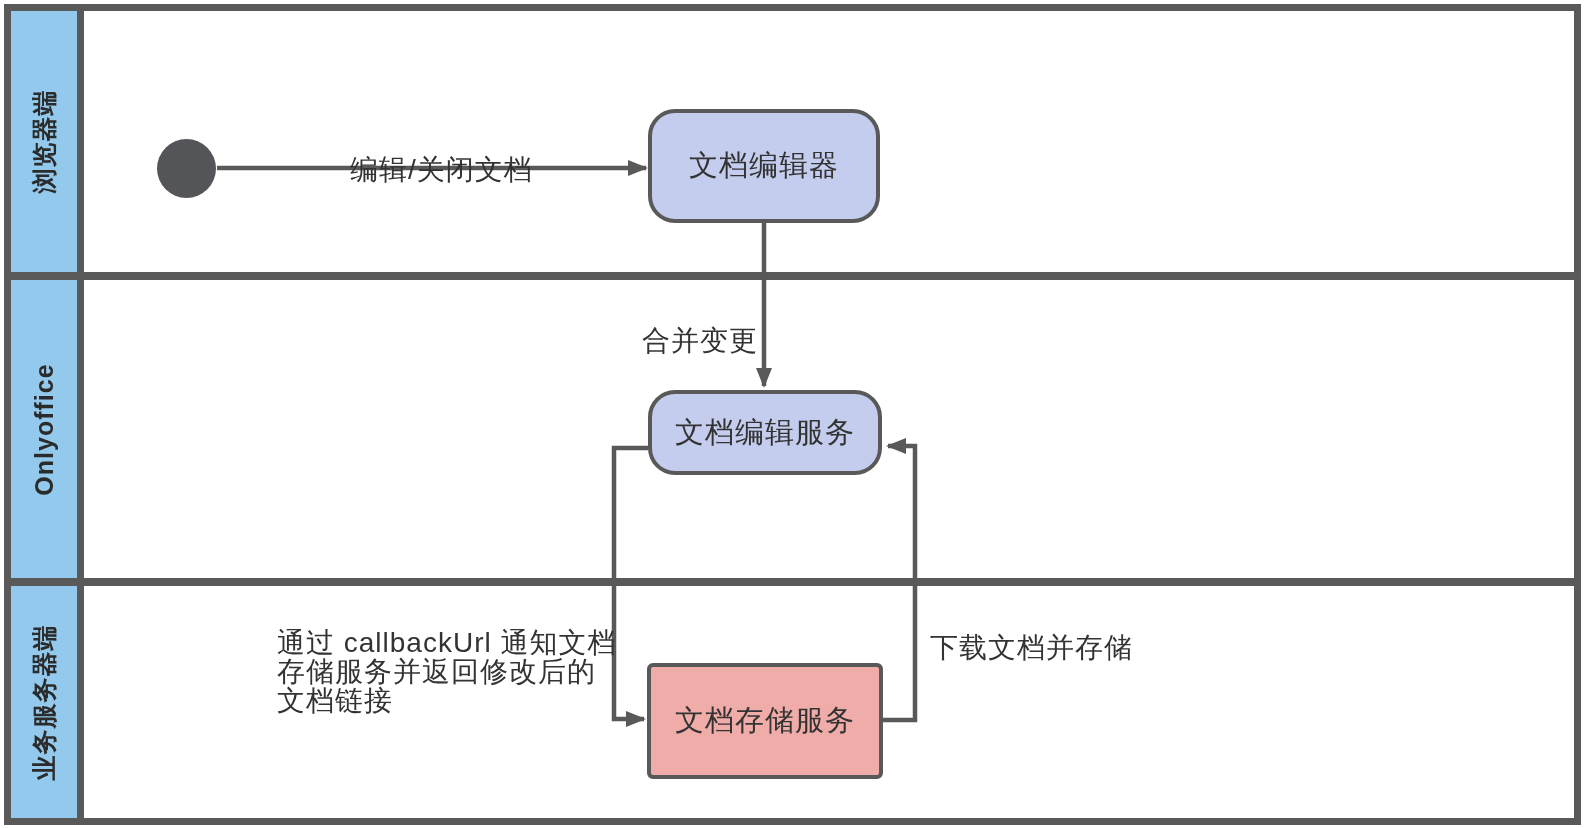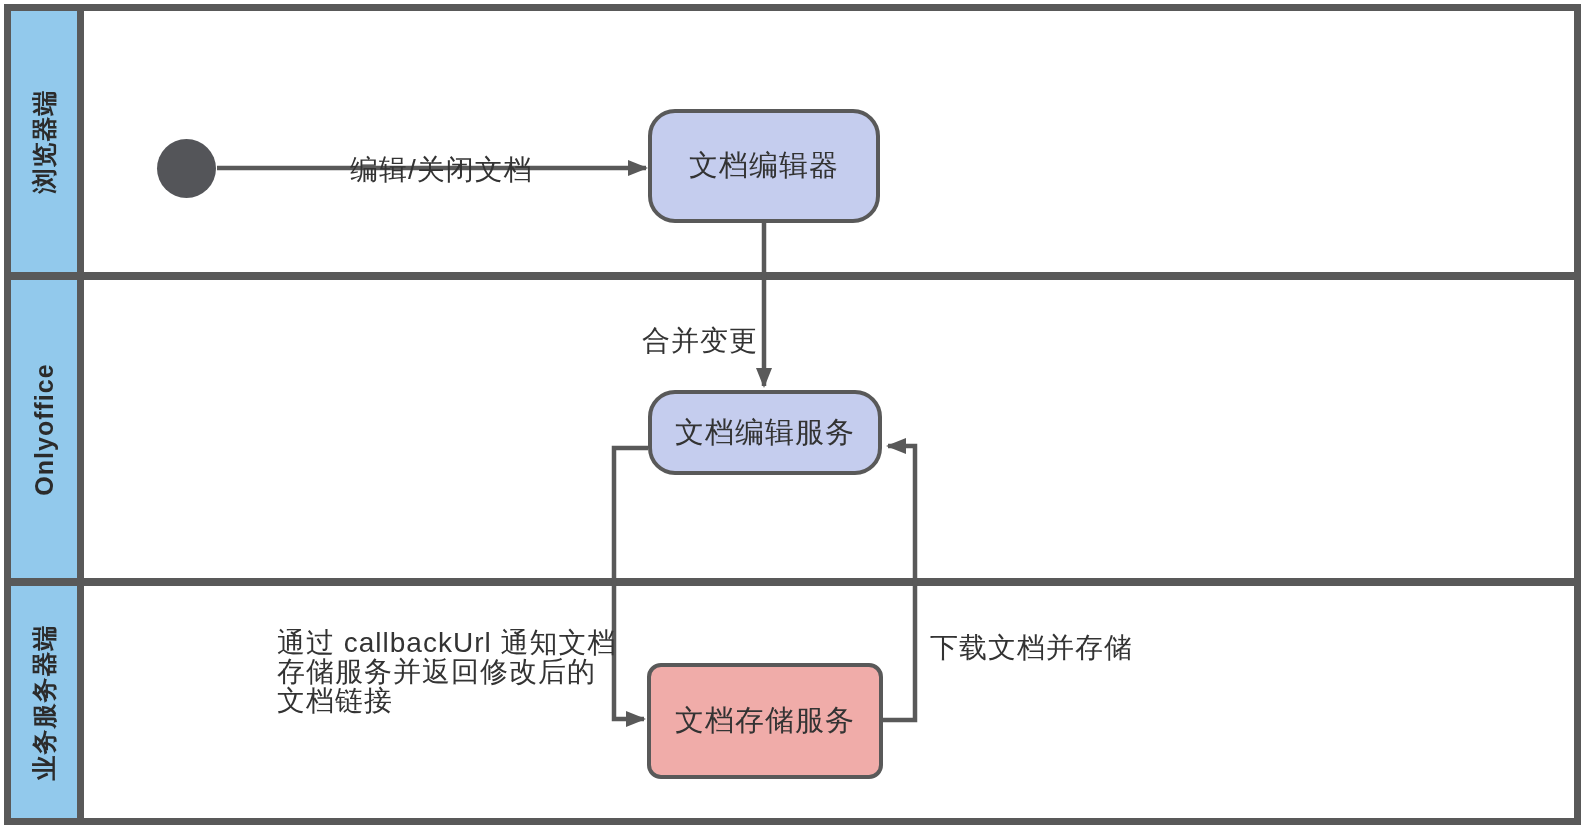--- a/index.html
+++ b/index.html
@@ -36,21 +36,21 @@
   
   .overlay{position:absolute;left:0;top:16px;width:1586px;height:828px;}
   .edges{position:absolute;left:0;top:0;width:1586px;height:828px;}
   .edges path{fill:none;stroke:var(--border);stroke-width:4.5;}
 
   .node{
     position:absolute;display:flex;align-items:center;justify-content:center;
     border:4px solid var(--border);font-size:29px;color:var(--text);letter-spacing:1px;
   }
   .node.rounded{background:var(--rounded-node-fill);border-radius:27px;}
-  .node.rect{background:var(--storage-node-fill);border-radius:14px;}
+  .node.rect{background:var(--storage-node-fill);border-radius:6px;}
   #node-doc-editor{left:648px;top:93px;width:232px;height:114px;}
   #node-doc-edit-service{left:648px;top:374px;width:234px;height:85px;}
   #node-doc-storage-service{left:647px;top:647px;width:236px;height:116px;}
 
   .start-node{
     position:absolute;left:157px;top:123px;width:59px;height:59px;
     border-radius:50%;background:#545559;
   }
 
   .edge-label{position:absolute;font-size:28px;color:var(--text);white-space:nowrap;letter-spacing:1px;}

